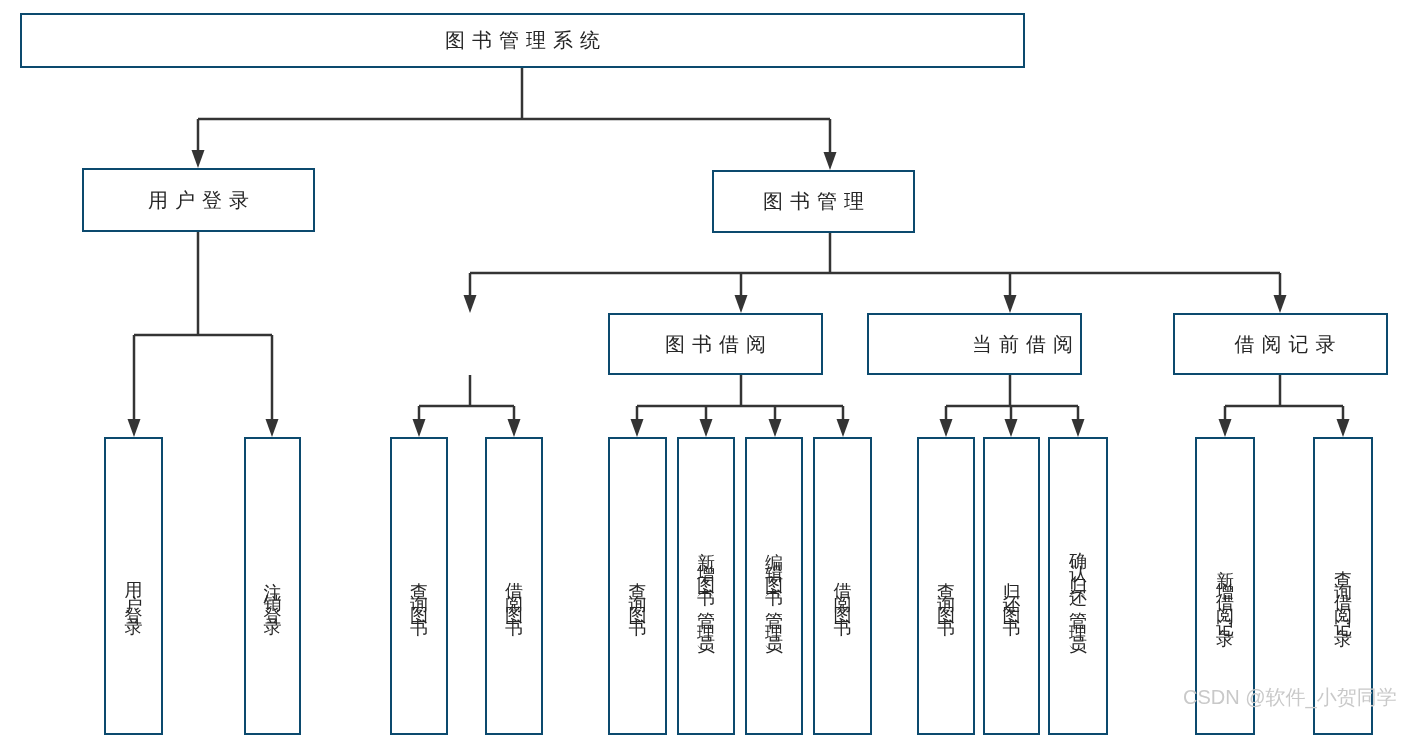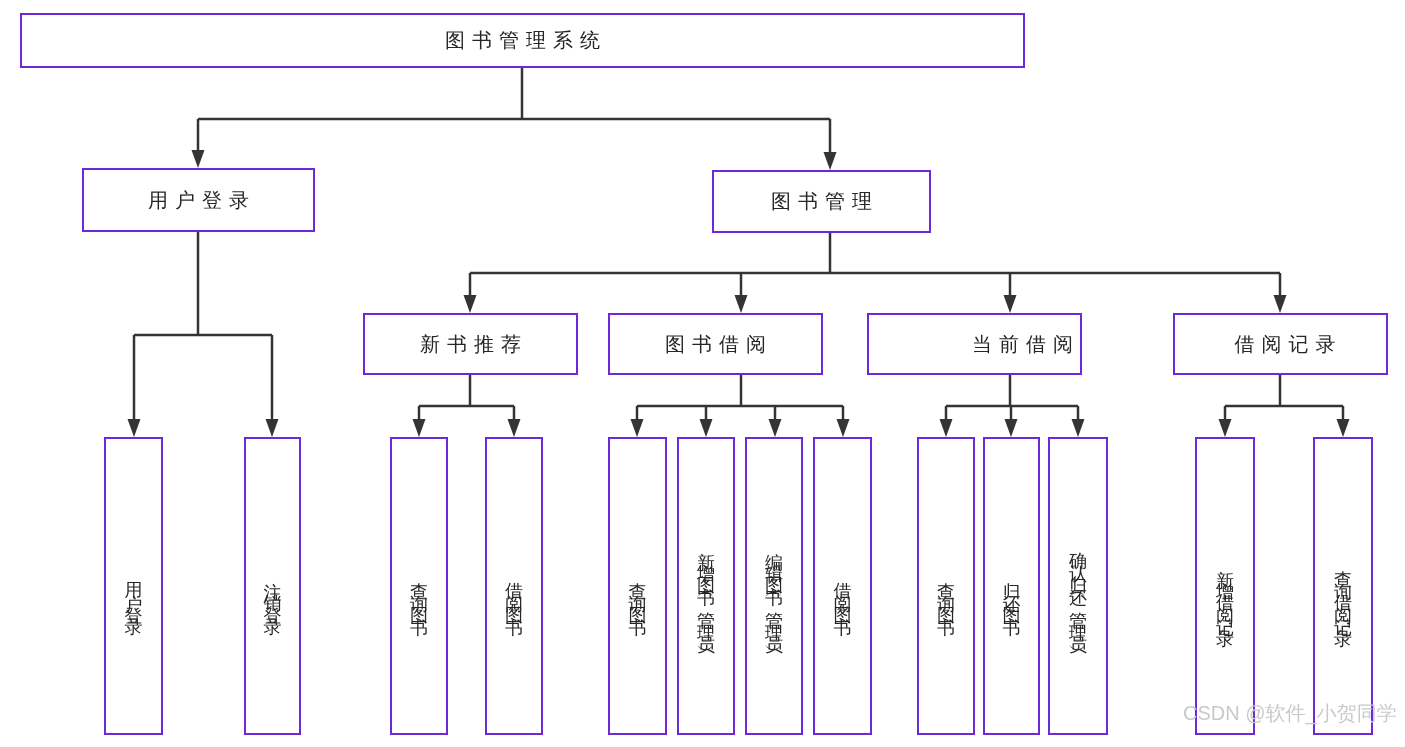--- a/index.html
+++ b/index.html
@@ -19,21 +19,21 @@
     position: absolute;
     left: 0;
     top: 0;
     width: 1405px;
     height: 747px;
   }
   .node {
     position: absolute;
     box-sizing: border-box;
     background: #ffffff;
-    border: 2px solid #6d28d9;
+    border: 2px solid #0c4a6e;
     display: flex;
     align-items: center;
     justify-content: center;
     color: #262626;
   }
   .hnode span {
     font-size: 20px;
     letter-spacing: 7px;
     margin-left: 7px;
     white-space: nowrap;
@@ -42,21 +42,21 @@
     writing-mode: vertical-rl;
     font-size: 18px;
     letter-spacing: 12px;
     margin-top: 12px;
     white-space: nowrap;
   }
   
   .n-root   { left: 20px;   top: 13px;  width: 1005px; height: 55px; }
   
   .n-user   { left: 82px;   top: 168px; width: 233px;  height: 64px; }
-  .n-mgmt   { left: 712px;  top: 170px; width: 219px;  height: 63px; }
+  .n-mgmt   { left: 712px;  top: 170px; width: 203px;  height: 63px; }
   
   .n-l3     { top: 313px; width: 215px; height: 62px; }
   .n-nbr    { left: 363px; }
   .n-bb     { left: 608px; }
   .n-cb     { left: 867px; justify-content: flex-end; }
   .n-br     { left: 1173px; padding-left: 9px; }
   
   .n-leaf     { top: 437px; height: 298px; }
   .n-login    { left: 104px;  width: 59px; }
   .n-logout   { left: 244px;  width: 57px; }
@@ -68,21 +68,21 @@
   .n-bb-b     { left: 813px;  width: 59px; }
   .n-cb-q     { left: 917px;  width: 58px; }
   .n-cb-ret   { left: 983px;  width: 57px; }
   .n-cb-conf  { left: 1048px; width: 60px; }
   .n-br-add   { left: 1195px; width: 60px; }
   .n-br-q     { left: 1313px; width: 60px; }
 
   .watermark {
     position: absolute;
     left: 1183px;
-    top: 700px;
+    top: 684px;
     width: 222px;
     font-size: 20px;
     color: #c9c9c9;
     white-space: nowrap;
     z-index: 5;
   }
   path.cline { stroke: #343434; stroke-width: 2.5; fill: none; }
   polygon.ahead { fill: #343434; stroke: none; }
 </style>
 </head>
@@ -170,23 +170,20 @@
     <span>图书管理系统</span>
   </div>
 
   <div class="node hnode n-user">
     <span>用户登录</span>
   </div>
   <div class="node hnode n-mgmt">
     <span>图书管理</span>
   </div>
 
-  <div class="node hnode n-l3 n-nbr">
-    <span>新书推荐</span>
-  </div>
   <div class="node hnode n-l3 n-bb">
     <span>图书借阅</span>
   </div>
   <div class="node hnode n-l3 n-cb">
     <span>当前借阅</span>
   </div>
   <div class="node hnode n-l3 n-br">
     <span>借阅记录</span>
   </div>
 

